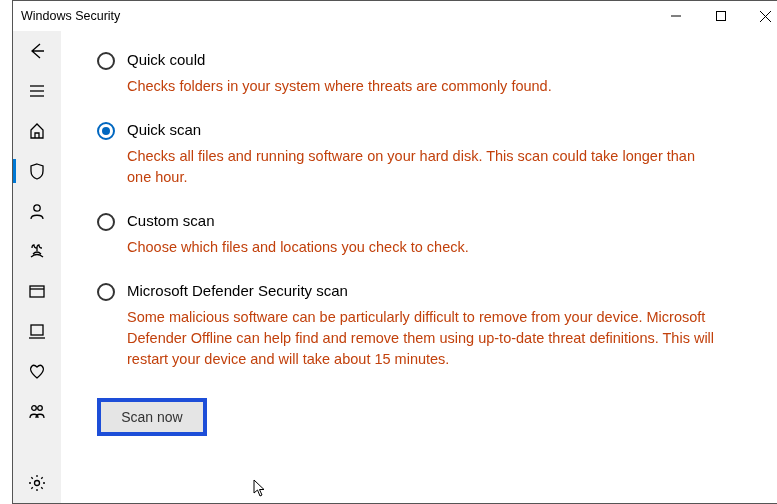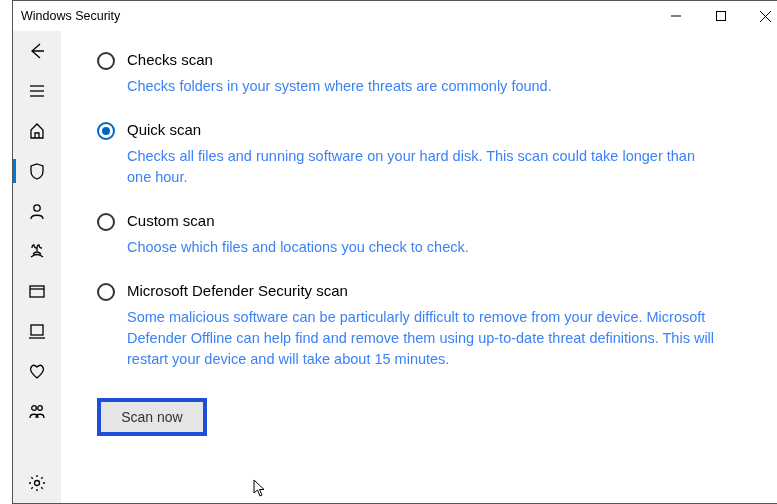--- a/index.html
+++ b/index.html
@@ -17,21 +17,21 @@
   .sidebar-spacer { flex: 1; }
   .sidebar-slot svg { stroke: #000; stroke-width: 1.3; fill: none; }
   .main { flex: 1; position: relative; display: flex; }
   .content { flex: 1; padding: 20px 60px 20px 36px; overflow-y: auto; }
   .option { display: flex; align-items: flex-start; margin-bottom: 24px; }
   .radio { width: 18px; height: 18px; border: 2px solid #333; border-radius: 50%; flex-shrink: 0; margin-right: 12px; margin-top: 1px; display: flex; align-items: center; justify-content: center; cursor: pointer; }
   .radio.selected { border-color: #0067c0; }
   .radio.selected::after { content: ""; width: 8px; height: 8px; background: #0067c0; border-radius: 50%; }
   .option-text { flex: 1; }
   .option-label { font-size: 15px; color: #000; margin-bottom: 8px; }
-  .option-desc { font-size: 14.5px; color: #3b82f6; line-height: 1.45; }
+  .option-desc { font-size: 14.5px; color: #c2410c; line-height: 1.45; }
   .scan-row { margin-top: 28px; margin-left: 0; }
   .scan-btn { min-width: 110px; padding: 7px 18px; background: #e5e5e5; border: 4px solid #1d4ed8; font-size: 14px; color: #333; cursor: pointer; font-family: inherit; }
   .scrollbar-track { width: 6px; background: transparent; display: flex; flex-direction: column; align-items: center; padding-top: 100px; }
   .scrollbar-thumb { width: 2px; height: 200px; background: #888; }
   .cursor { position: absolute; left: 192px; bottom: 4px; pointer-events: none; }
 </style>
 </head>
 <body>
 
 <div class="window">
@@ -124,21 +124,21 @@
           </svg>
       </div>
     </div>
 
     <div class="main">
       <div class="content">
 
         <div class="option">
           <div class="radio"></div>
           <div class="option-text">
-            <div class="option-label">Checks scan</div>
+            <div class="option-label">Quick could</div>
             <div class="option-desc">Checks folders in your system where threats are commonly found.</div>
           </div>
         </div>
 
         <div class="option">
           <div class="radio selected"></div>
           <div class="option-text">
             <div class="option-label">Quick scan</div>
             <div class="option-desc">Checks all files and running software on your hard disk. This scan could take longer than one hour.</div>
           </div>

